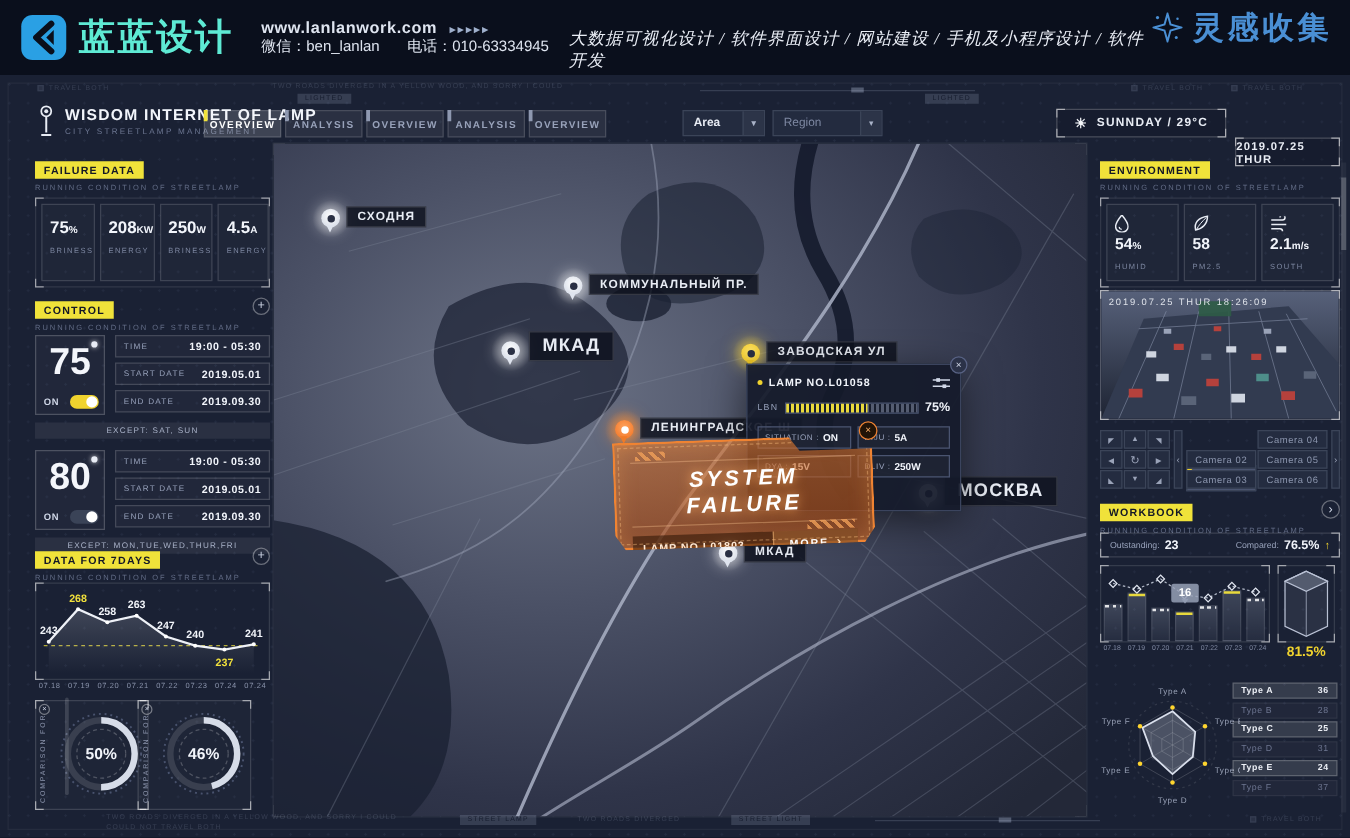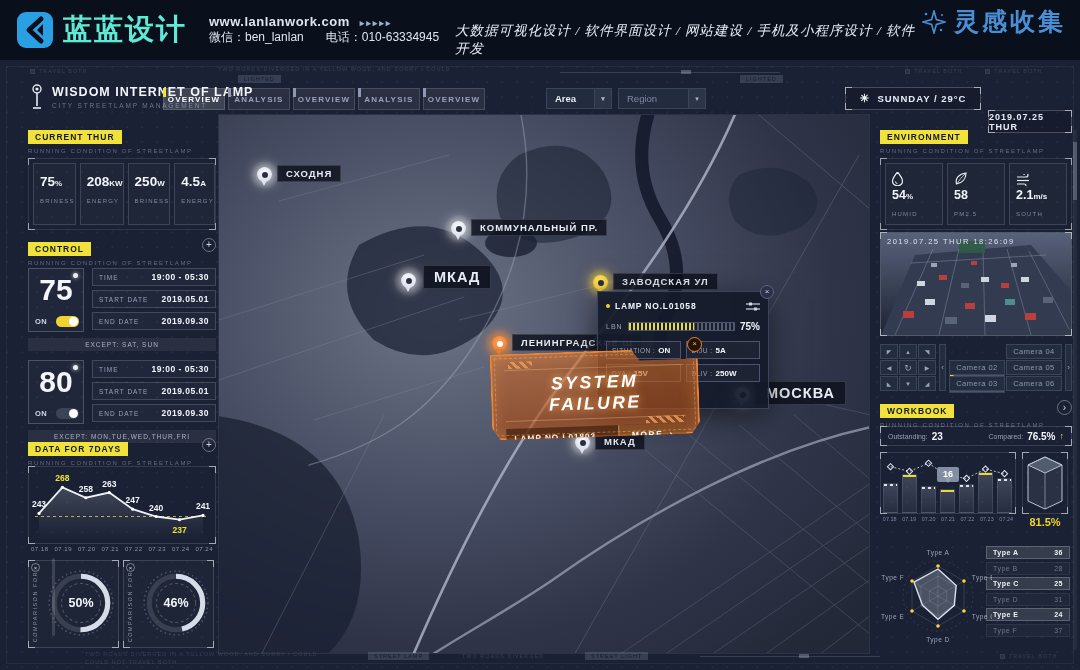--- a/index.html
+++ b/index.html
@@ -395,21 +395,21 @@
       <div class="abot">
         <span class="aid">LAMP NO.L01803</span>
         <span class="morebtn">MORE</span>
       </div>
       <i class="hz r"></i>
     </div>
     <span class="aclose" style="position:absolute;left:468px;top:222px;z-index:7;"></span>
   </div>
 
   <div class="panel" style="left:28px;top:66px;height:106px;">
-    <span class="pbadge">CURRENT THUR</span>
+    <span class="pbadge">FAILURE DATA</span>
     <div class="psub">RUNNING CONDITION OF STREETLAMP</div>
     <div class="statrow cornered">
       <i class="ck c1"></i>
         <i class="ck c2"></i>
         <i class="ck c3"></i>
         <i class="ck c4"></i>
       <div class="stat">
           <div class="v"><span>75</span><em>%</em></div>
           <div class="l">BRINESS</div>
         </div>
@@ -541,21 +541,21 @@
       <span class="gclose"></span>
       <span class="vlabel">COMPARISON FOR</span>
       <svg width="72" height="72" viewBox="0 0 70 70">
         <circle cx="35" cy="35" r="31" fill="none" stroke="#49536e" stroke-width="1.5" stroke-dasharray="1.5 3"></circle>
         <circle cx="35" cy="35" r="26" fill="none" stroke="rgba(255,255,255,.12)" stroke-width="5"></circle>
         <circle class="g-arc" cx="35" cy="35" r="26" fill="none" stroke="#d6dce8" stroke-width="5" transform="rotate(-90 35 35)" stroke-dasharray="81.68140899333463 163.36281798666926"></circle>
         <circle cx="35" cy="35" r="19" fill="none" stroke="rgba(255,255,255,.22)" stroke-width="1" stroke-dasharray="3 2.5"></circle>
       </svg>
       <div class="gval">50%</div>
     </div>
-    <div class="gbox cornered" style="left:95px;">
+    <div class="gbox cornered" style="left:82px;">
       <i class="ck c1"></i>
         <i class="ck c2"></i>
         <i class="ck c3"></i>
         <i class="ck c4"></i>
       <span class="gclose"></span>
       <span class="vlabel">COMPARISON FOR</span>
       <svg width="72" height="72" viewBox="0 0 70 70">
         <circle cx="35" cy="35" r="31" fill="none" stroke="#49536e" stroke-width="1.5" stroke-dasharray="1.5 3"></circle>
         <circle cx="35" cy="35" r="26" fill="none" stroke="rgba(255,255,255,.12)" stroke-width="5"></circle>
         <circle class="g-arc" cx="35" cy="35" r="26" fill="none" stroke="#d6dce8" stroke-width="5" transform="rotate(-90 35 35)" stroke-dasharray="75.14689627386787 163.36281798666926"></circle>

